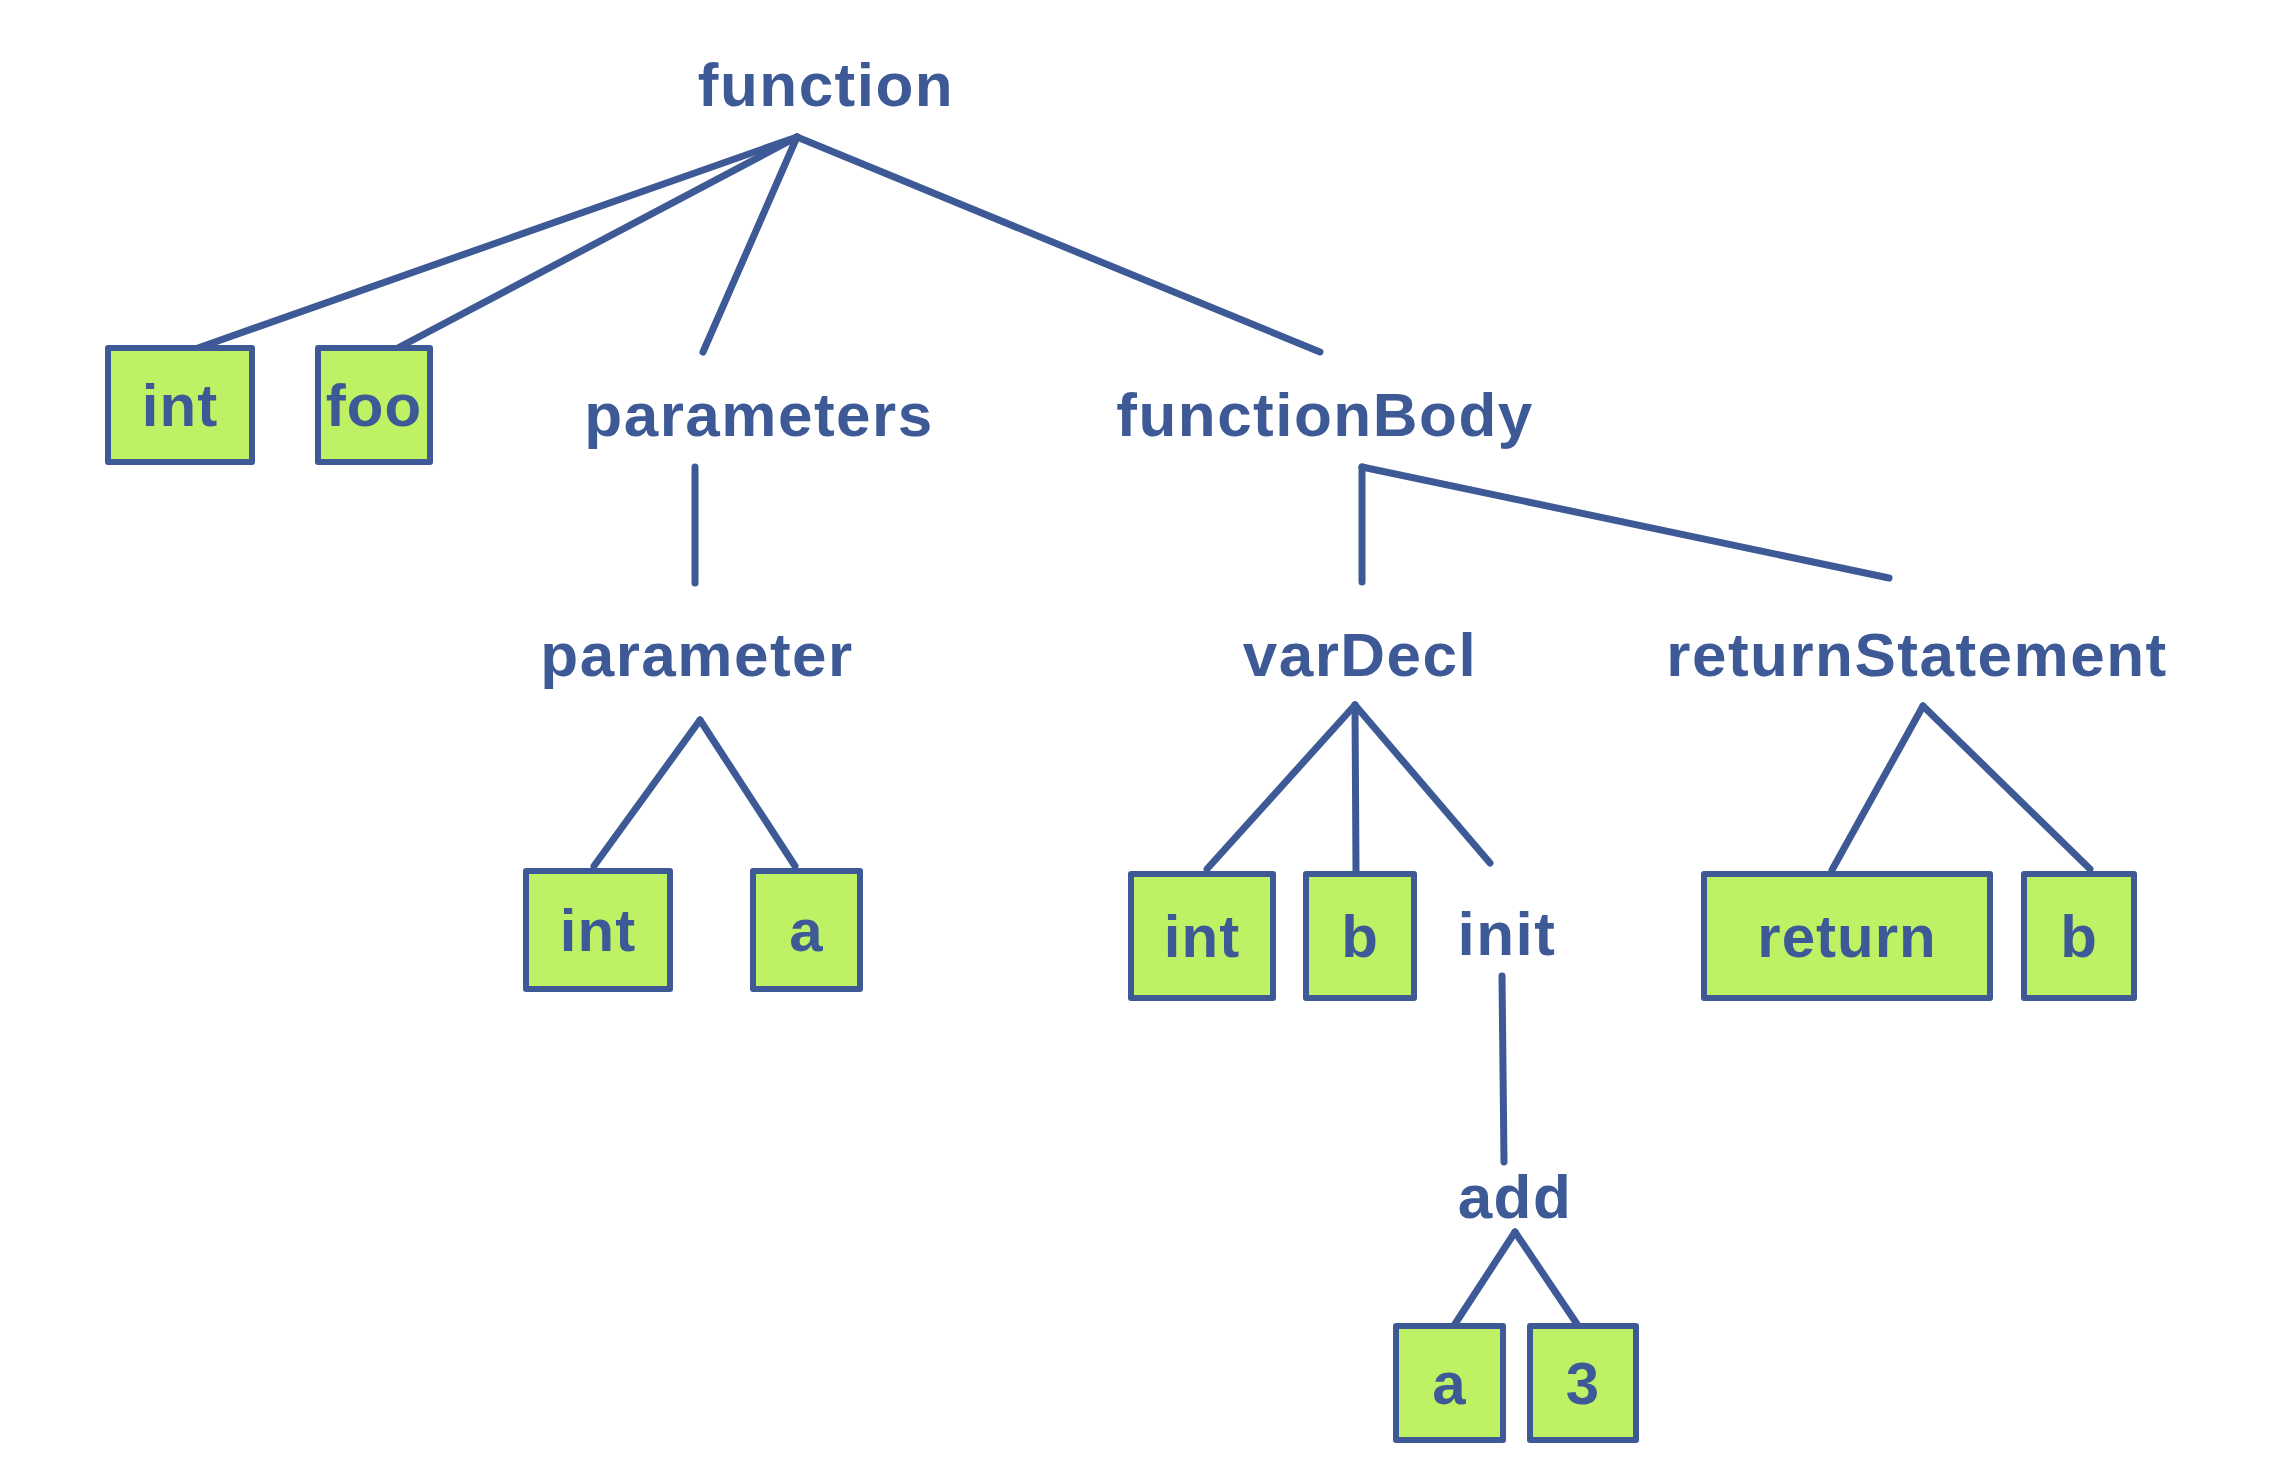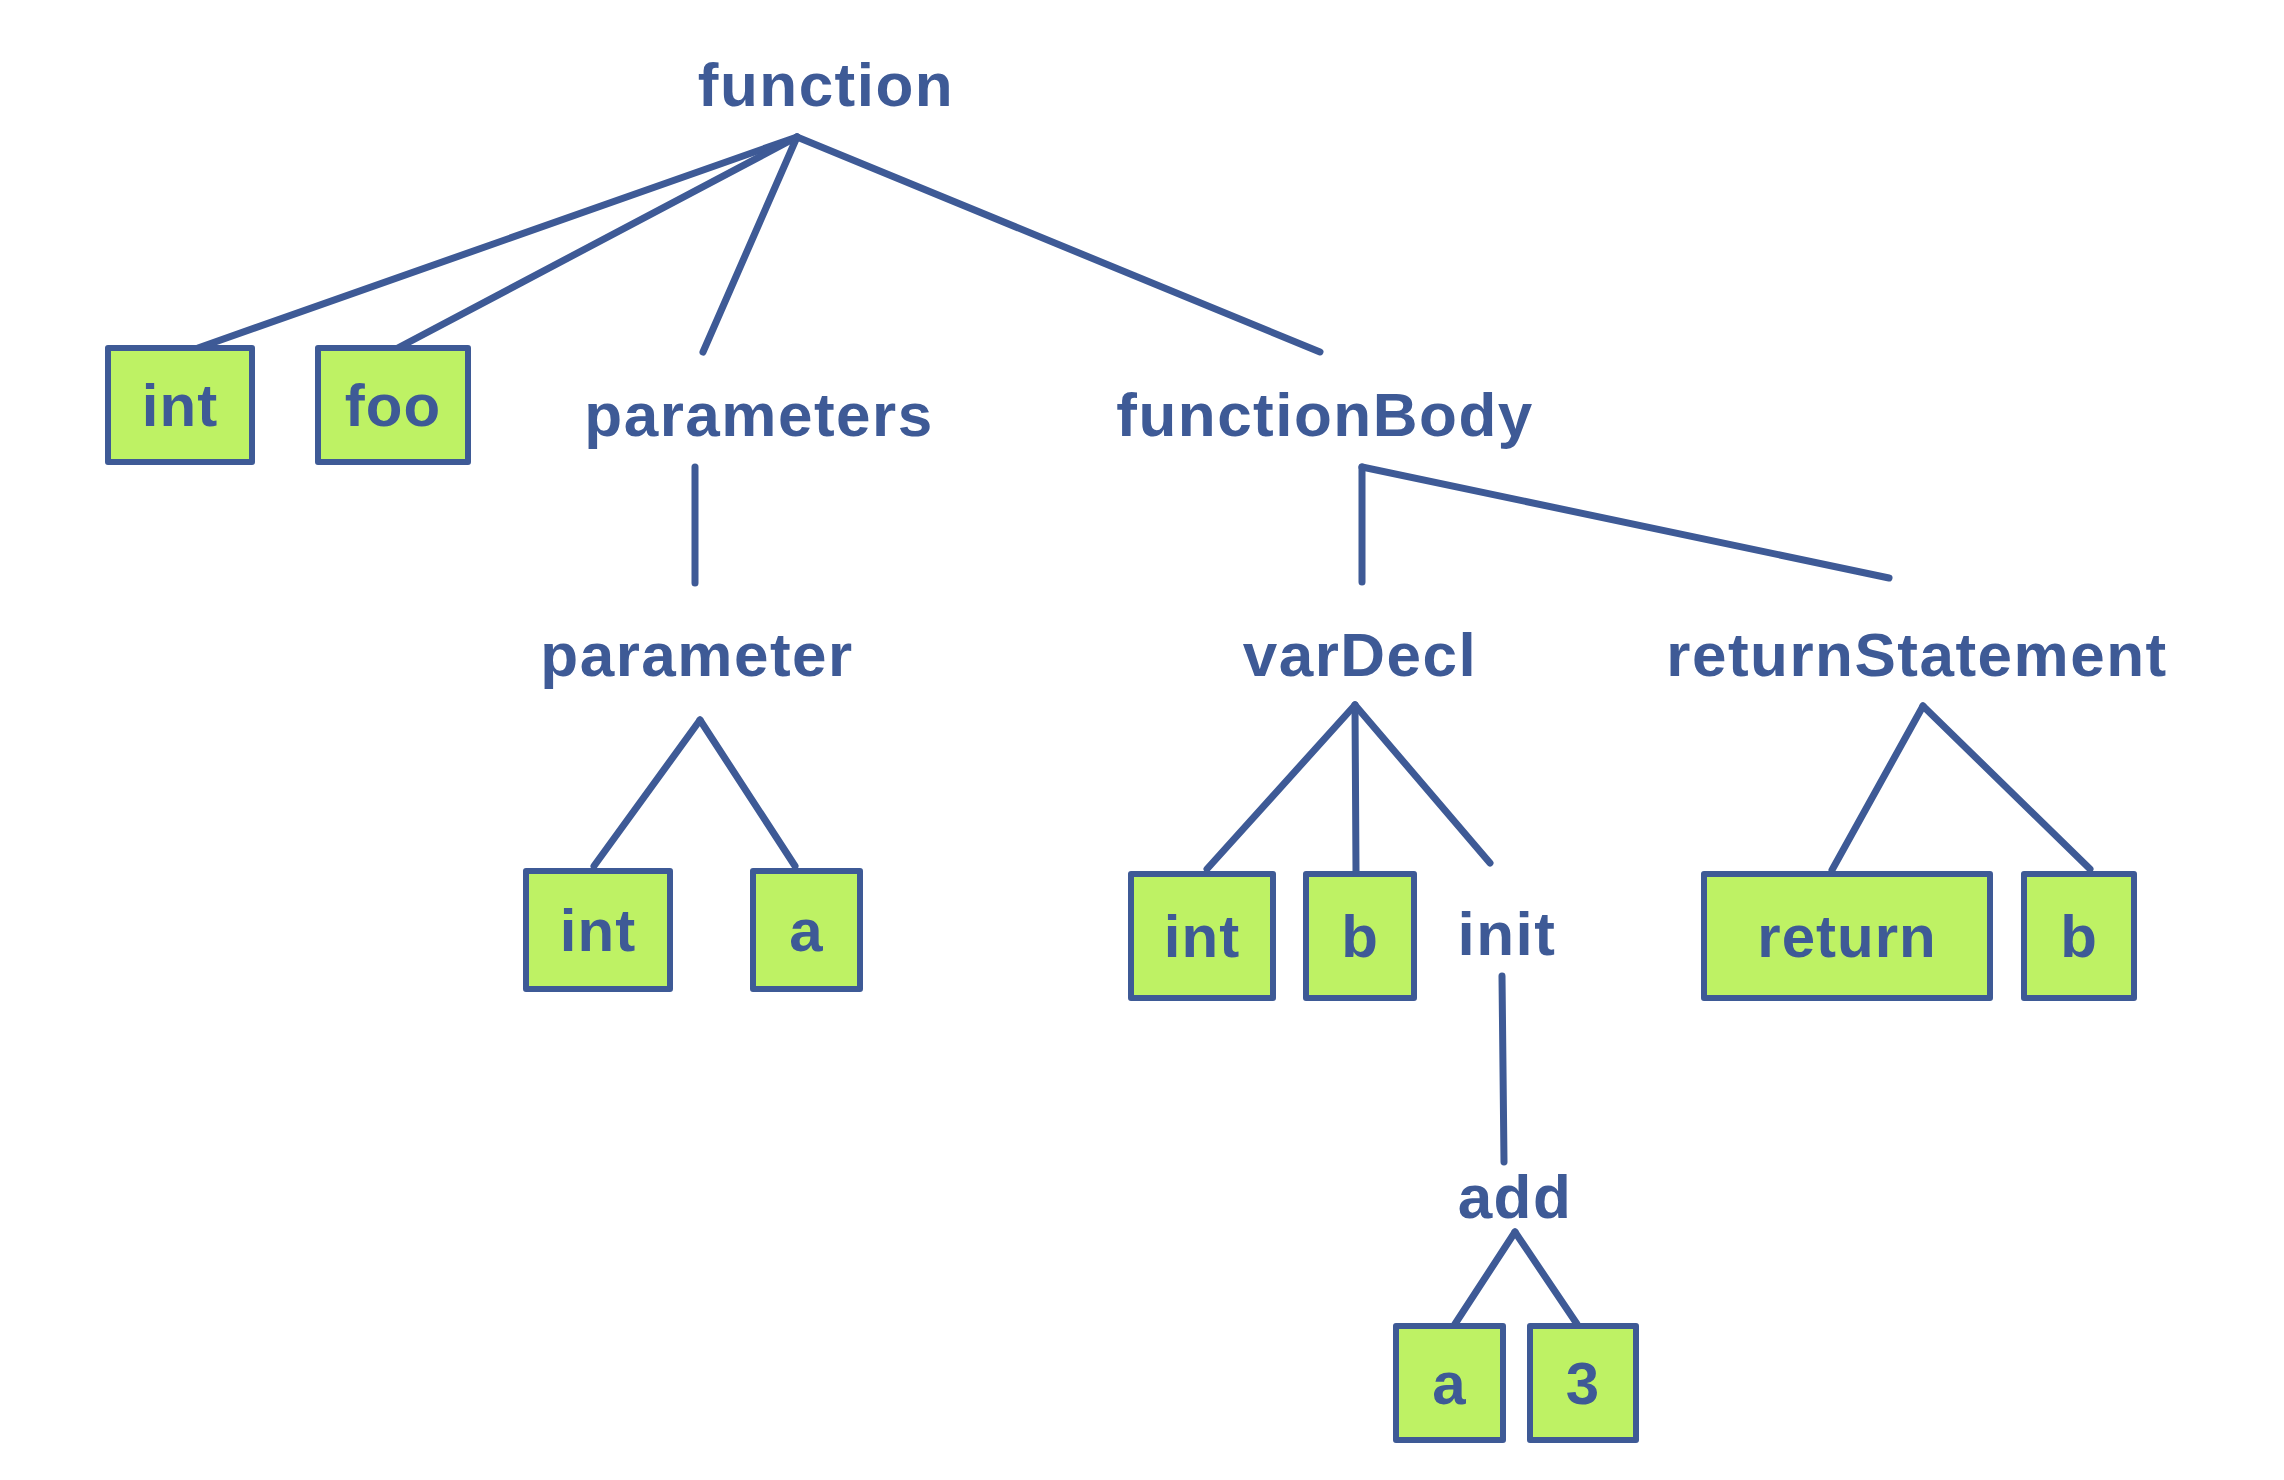--- a/index.html
+++ b/index.html
@@ -80,21 +80,21 @@
   <div class="node-label" style="left:799px; top:84px;margin-left:27px;">function</div>
   <div class="node-label" style="left:711px; top:414px;margin-left:48px;">parameters</div>
   <div class="node-label" style="left:1325px; top:414px;">functionBody</div>
   <div class="node-label" style="left:1360px; top:654px;">varDecl</div>
   <div class="node-label" style="left:697px; top:654px;">parameter</div>
   <div class="node-label" style="left:1917px; top:654px;">returnStatement</div>
   <div class="node-label" style="left:1507px; top:933px;">init</div>
   <div class="node-label" style="left:1515px; top:1196px;">add</div>
 
   <div class="node-box" style="left:105px; top:345px; width:150px; height:120px;">int</div>
-  <div class="node-box" style="left:315px; top:345px; width:156px; height:120px;">foo</div>
+  <div class="node-box" style="left:315px; top:345px; width:118px; height:120px;">foo</div>
   <div class="node-box" style="left:523px; top:868px; width:150px; height:124px;">int</div>
   <div class="node-box" style="left:750px; top:868px; width:113px; height:124px;">a</div>
   <div class="node-box" style="left:1128px; top:871px; width:148px; height:130px;">int</div>
   <div class="node-box" style="left:1303px; top:871px; width:114px; height:130px;">b</div>
   <div class="node-box" style="left:1701px; top:871px; width:292px; height:130px;">return</div>
   <div class="node-box" style="left:2021px; top:871px; width:116px; height:130px;">b</div>
   <div class="node-box" style="left:1393px; top:1323px; width:113px; height:120px;">a</div>
   <div class="node-box" style="left:1527px; top:1323px; width:112px; height:120px;">3</div>
 
 </div>

